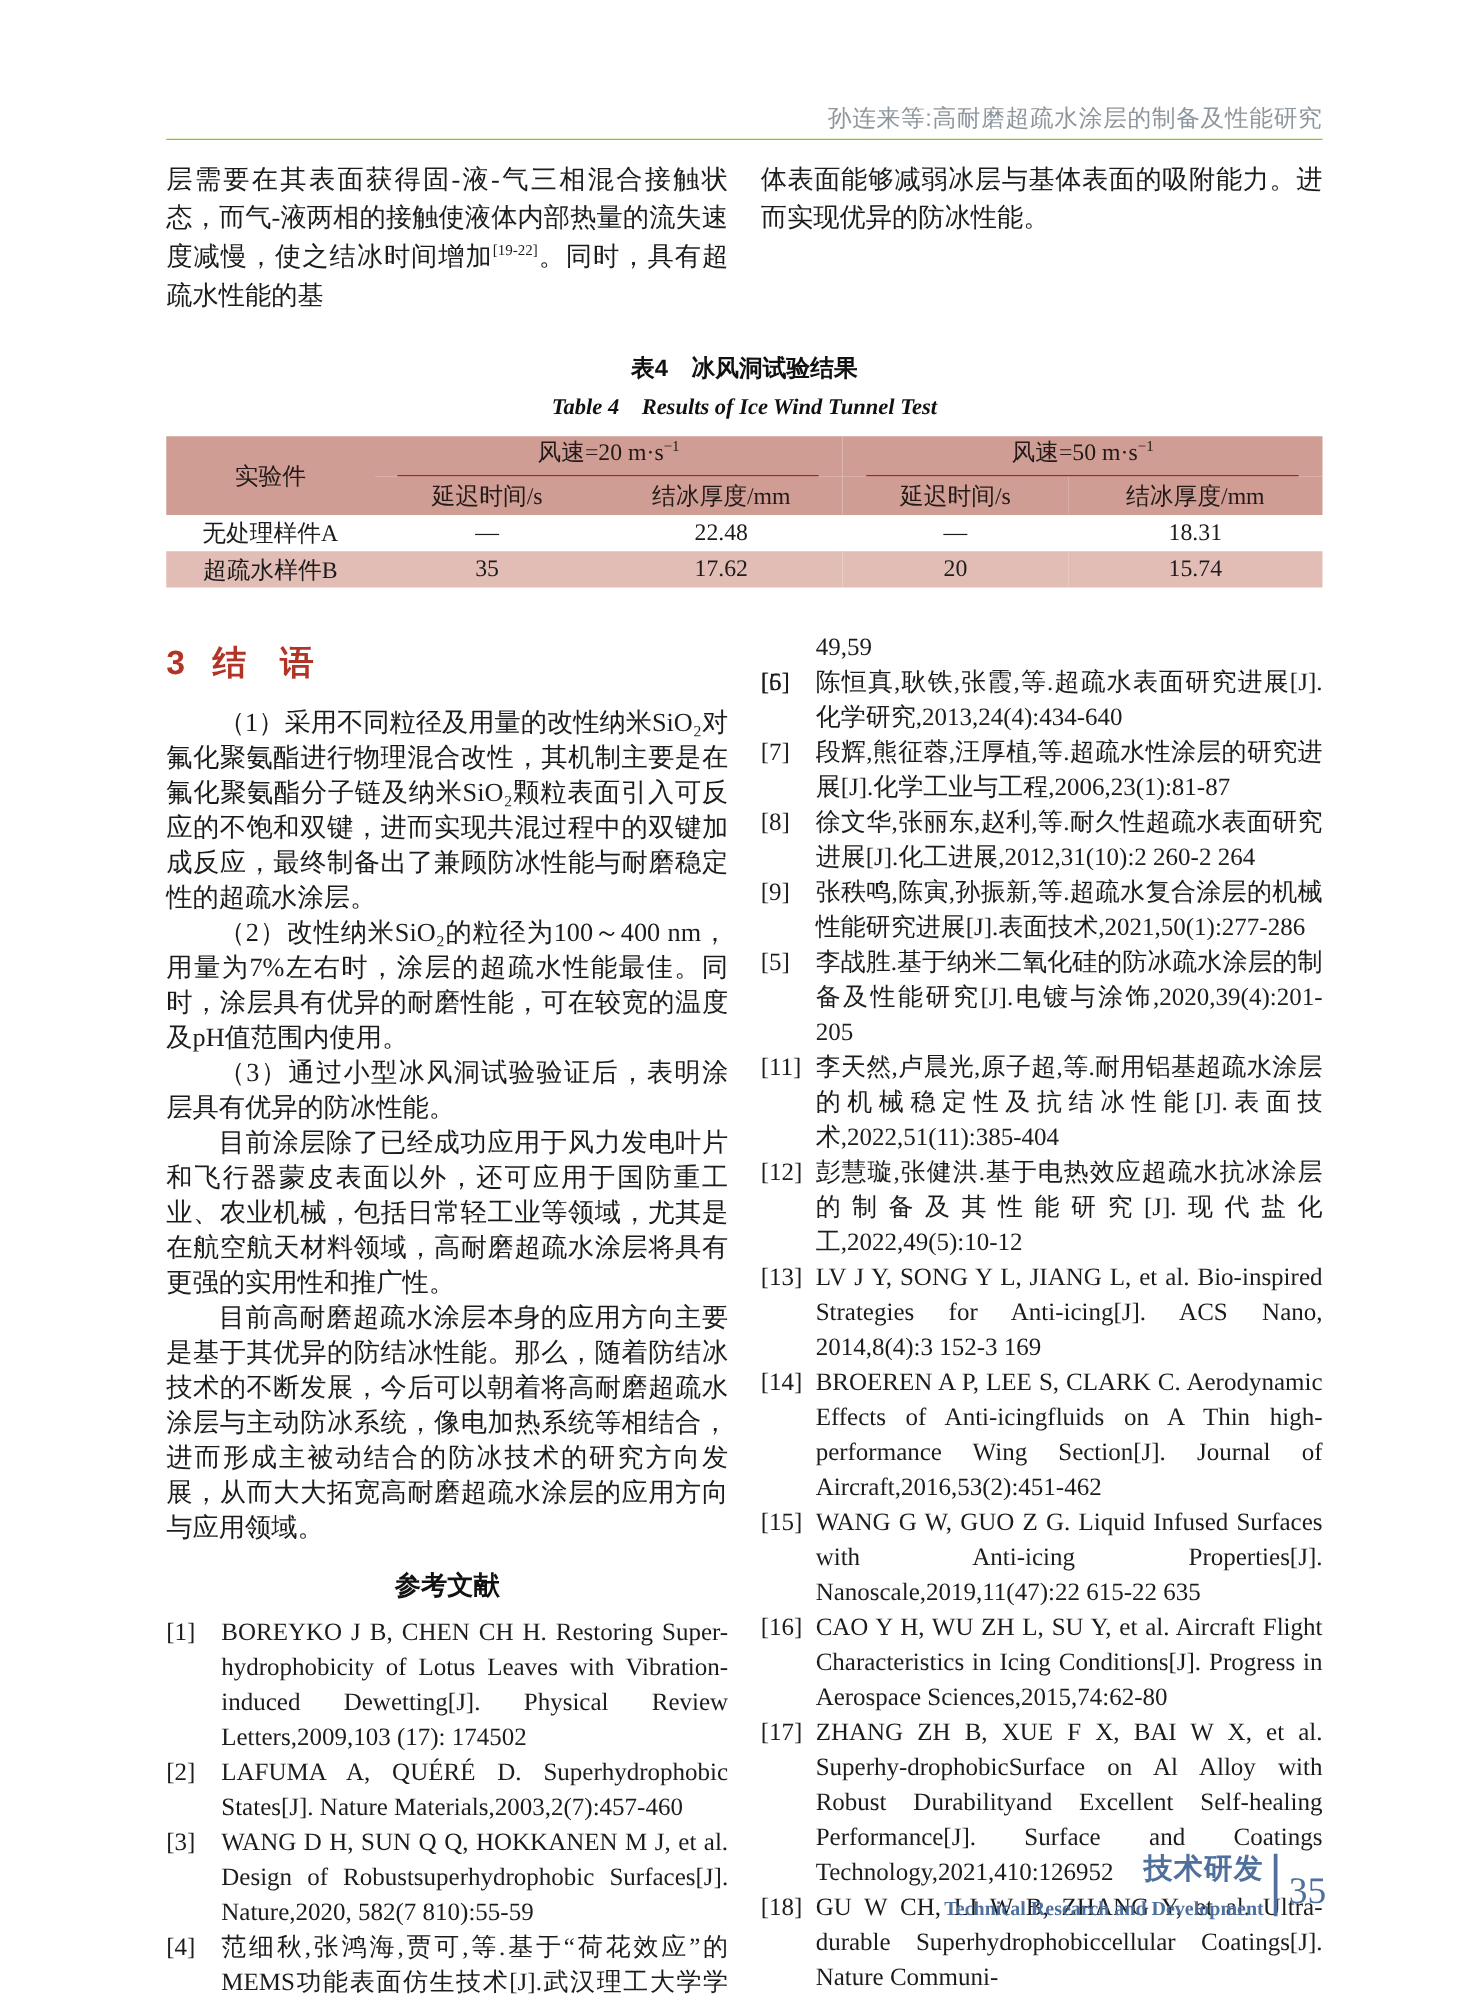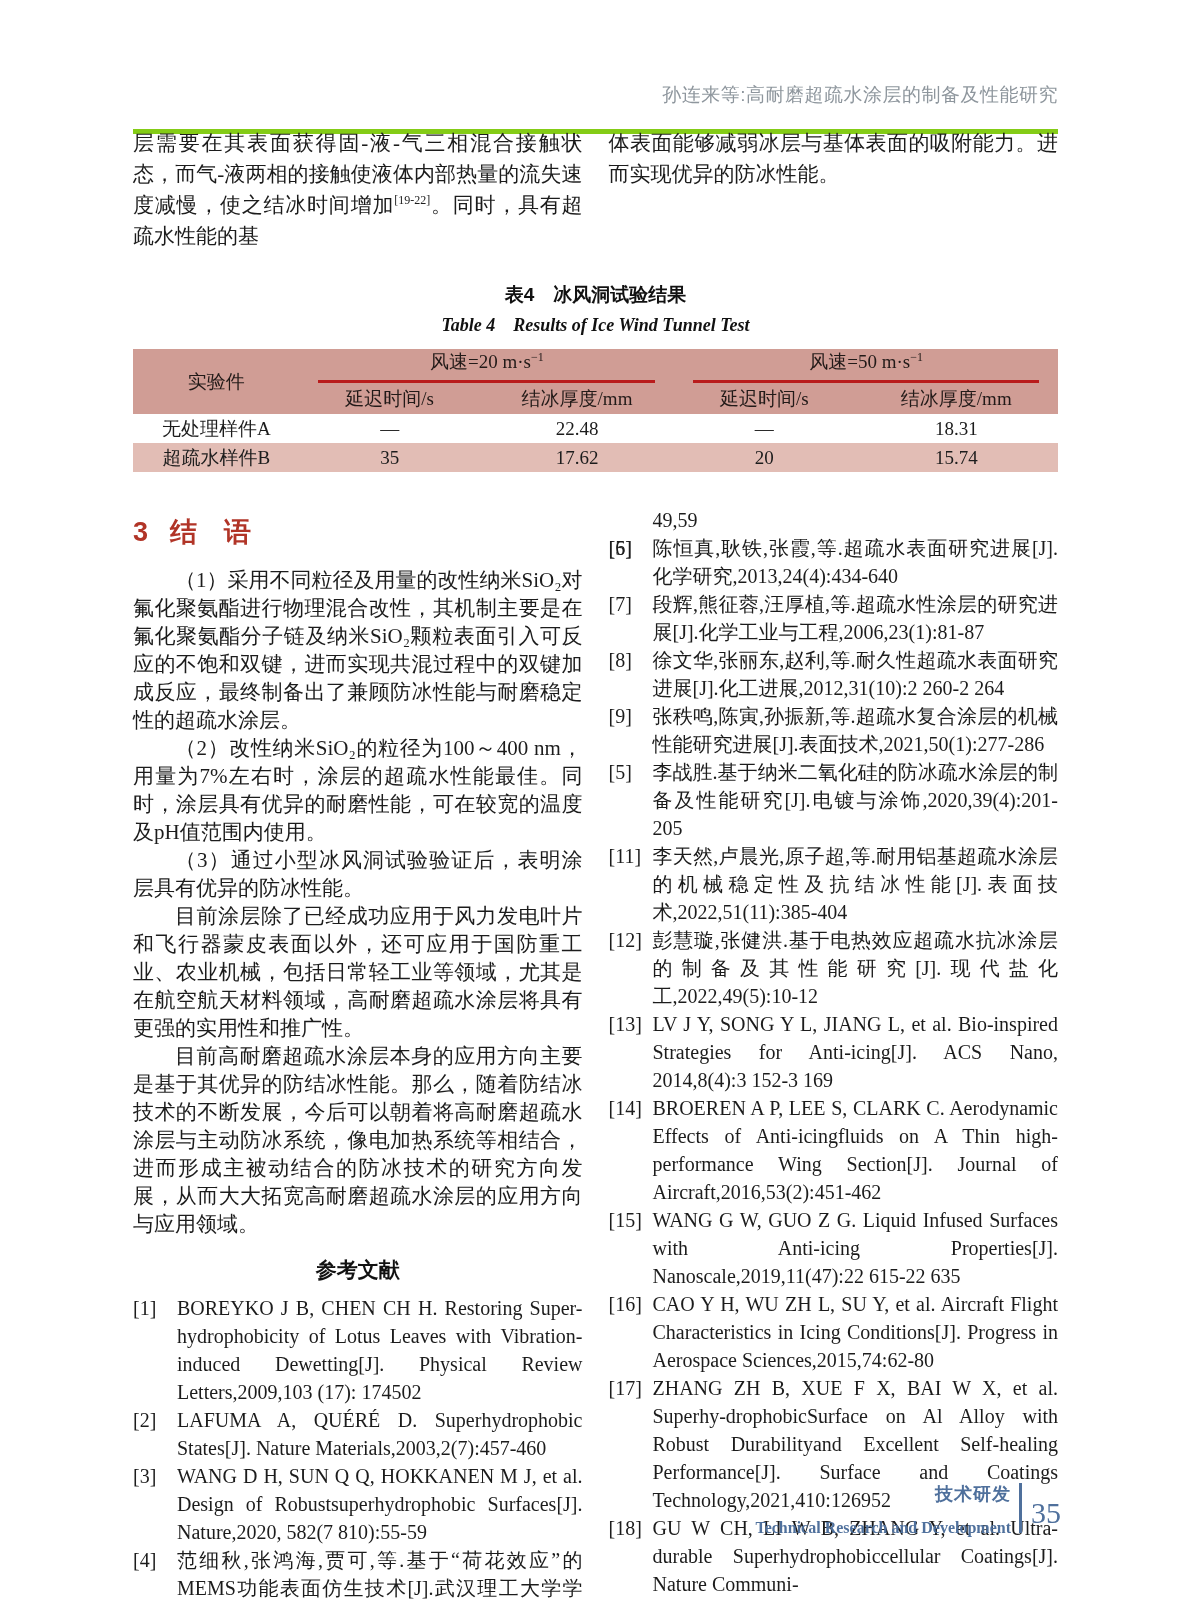--- a/index.html
+++ b/index.html
@@ -7,22 +7,22 @@
     width:1187px;height:1600px;background:#ffffff;position:relative;
     font-family:"Liberation Serif","DejaVu Serif",serif;color:#1c1c1c;
     -webkit-font-smoothing:antialiased;
   }
   .page{position:absolute;inset:0;overflow:hidden;}
 
   
   .running-header{
     position:absolute;left:133px;right:129px;top:82px;
     text-align:right;font-family:"Liberation Sans","DejaVu Sans",sans-serif;
-    font-size:19px;color:#8e969d;padding-bottom:21px;
-    border-bottom:5px solid #84cc16;letter-spacing:.5px;
+    font-size:19px;color:#8e969d;padding-bottom:3px;
+    border-bottom:1px solid #84cc16;letter-spacing:.5px;
   }
 
   .content{position:absolute;left:133px;right:129px;top:128px;}
 
   .columns{display:flex;gap:26px;}
   .col{flex:1 1 0;min-width:0;}
 
   .intro p{margin:0;font-size:21px;line-height:31px;text-align:justify;}
   sup.cite{font-size:12px;vertical-align:super;line-height:0;}
 
@@ -38,21 +38,21 @@
   table.data{width:100%;border-collapse:collapse;margin-top:12px;font-size:19px;table-layout:fixed;}
   table.data col.c-stub{width:18%;}
   table.data col.c-d1{width:19.5%;}
   table.data col.c-t1{width:21%;}
   table.data col.c-d2{width:19.5%;}
   table.data col.c-t2{width:22%;}
   table.data th,table.data td{font-weight:normal;padding:0;text-align:center;}
   thead .band{background:#d09d95;}
   thead th{height:30px;vertical-align:middle;color:#221a18;}
   th.stub-head{vertical-align:middle;}
-  .group-inner{display:inline-block;width:90%;padding-bottom:5px;border-bottom:3px solid #b91c1c;}
+  .group-inner{display:inline-block;width:90%;padding-bottom:5px;border-bottom:1px solid #b91c1c;}
   thead tr.subhead th{height:31px;}
   tbody td{height:29px;}
   tbody tr.row-a td{background:#ffffff;}
   tbody tr.row-b td{background:#e2bdb5;}
   td.row-label{text-align:left;padding-left:24px;}
   sup.unit{font-size:12px;vertical-align:super;line-height:0;}
 
   
   .main{margin-top:34px;}
 
@@ -75,21 +75,21 @@
   .ref-cont{padding-left:44px;font-size:20px;line-height:28px;}
 
   
   .footer{
     position:absolute;right:126px;top:1482px;
     display:flex;align-items:center;color:#4f709c;
   }
   .footer-text{text-align:right;}
   .footer-cn{
     font-family:"Liberation Sans","DejaVu Sans",sans-serif;
-    font-weight:bold;font-size:18px;letter-spacing:1px;line-height:24px;
+    font-weight:bold;font-size:23px;letter-spacing:1px;line-height:24px;
   }
   .footer-en{font-size:16px;font-weight:bold;margin-top:15px;line-height:13px;}
   .footer-bar{width:3px;height:50px;background:#4f709c;margin:0 9px 0 8px;}
   .footer-page{font-size:30px;line-height:30px;padding-top:10px;}
 </style>
 </head>
 <body>
 
 <div class="page">
 

